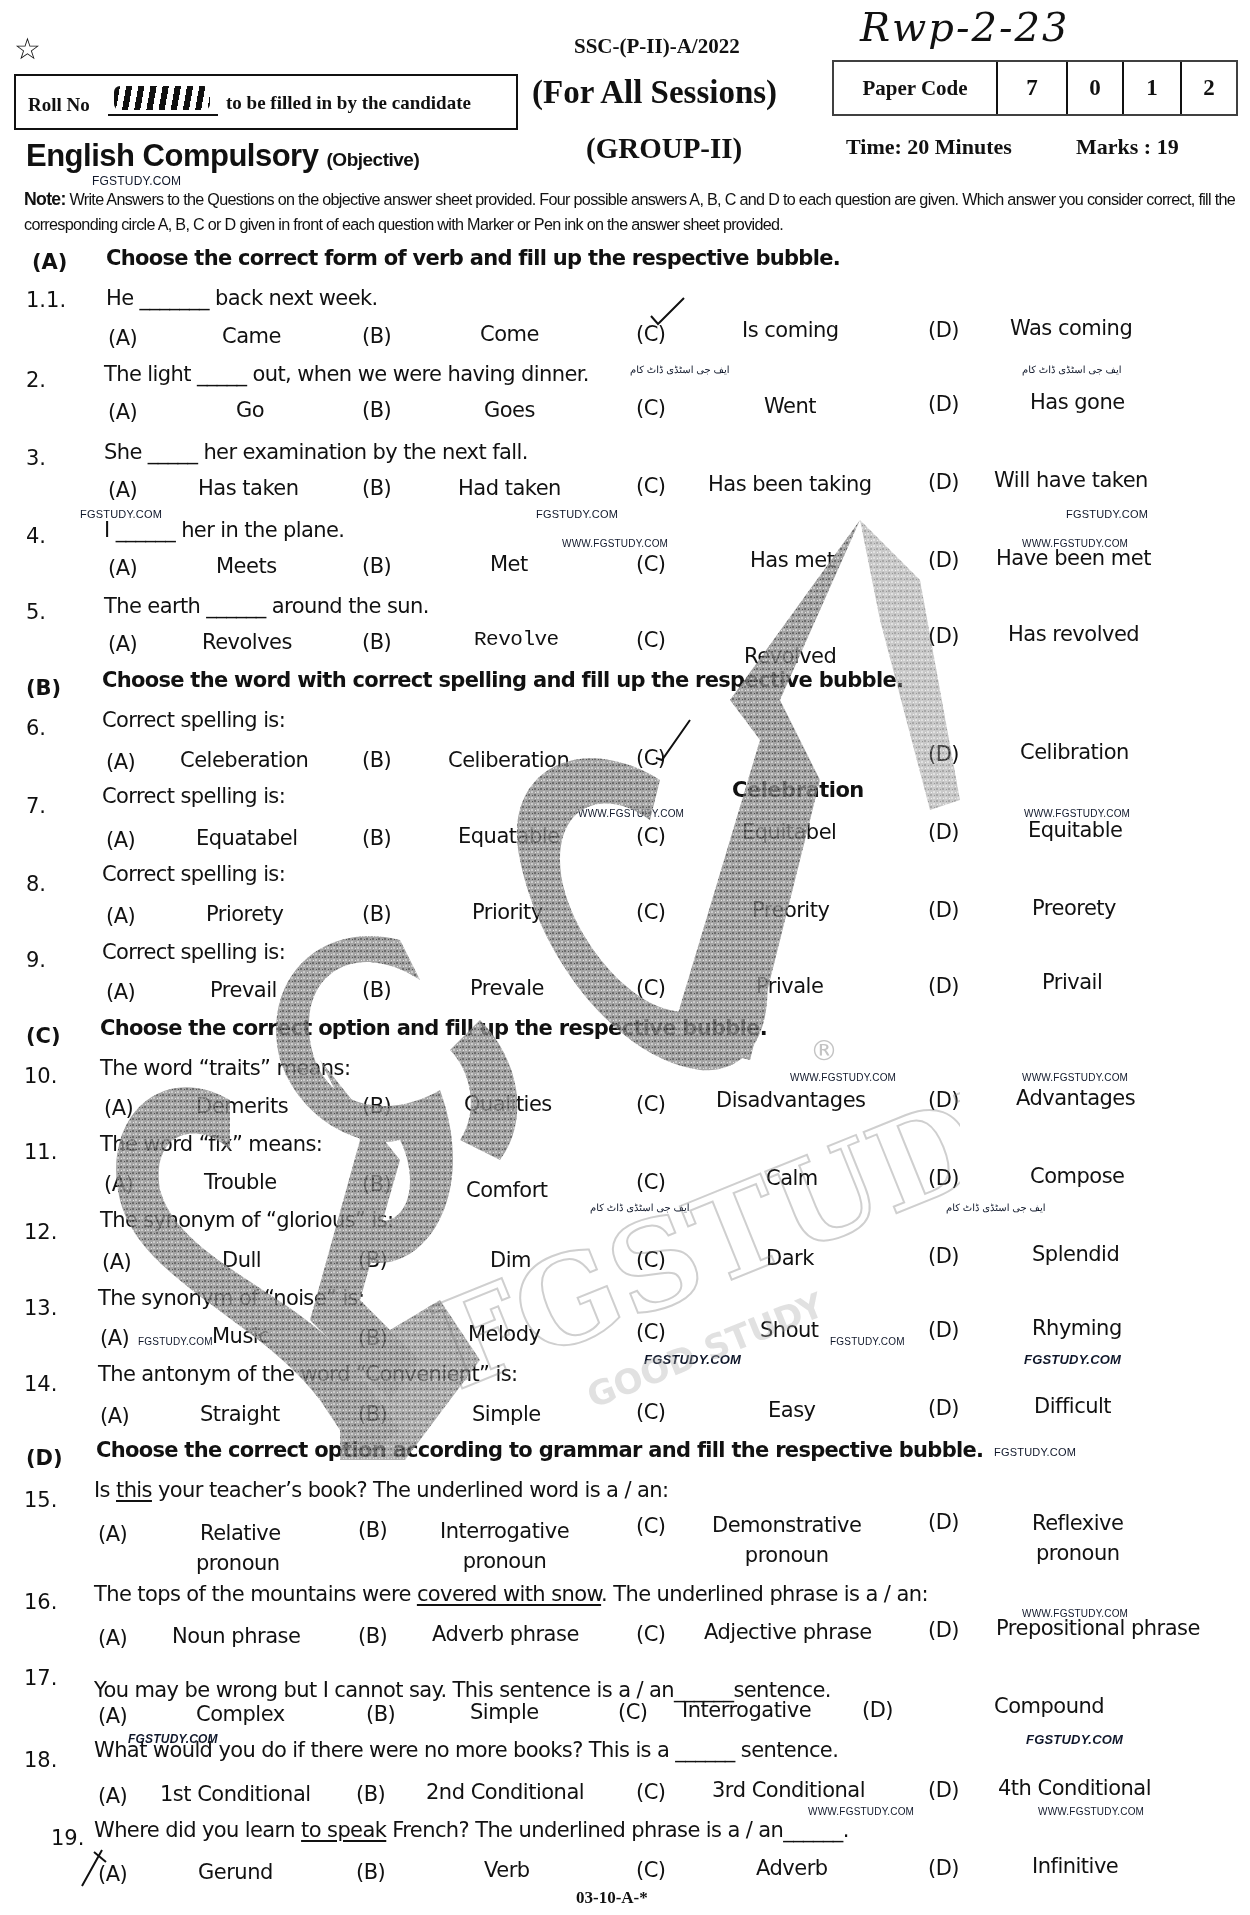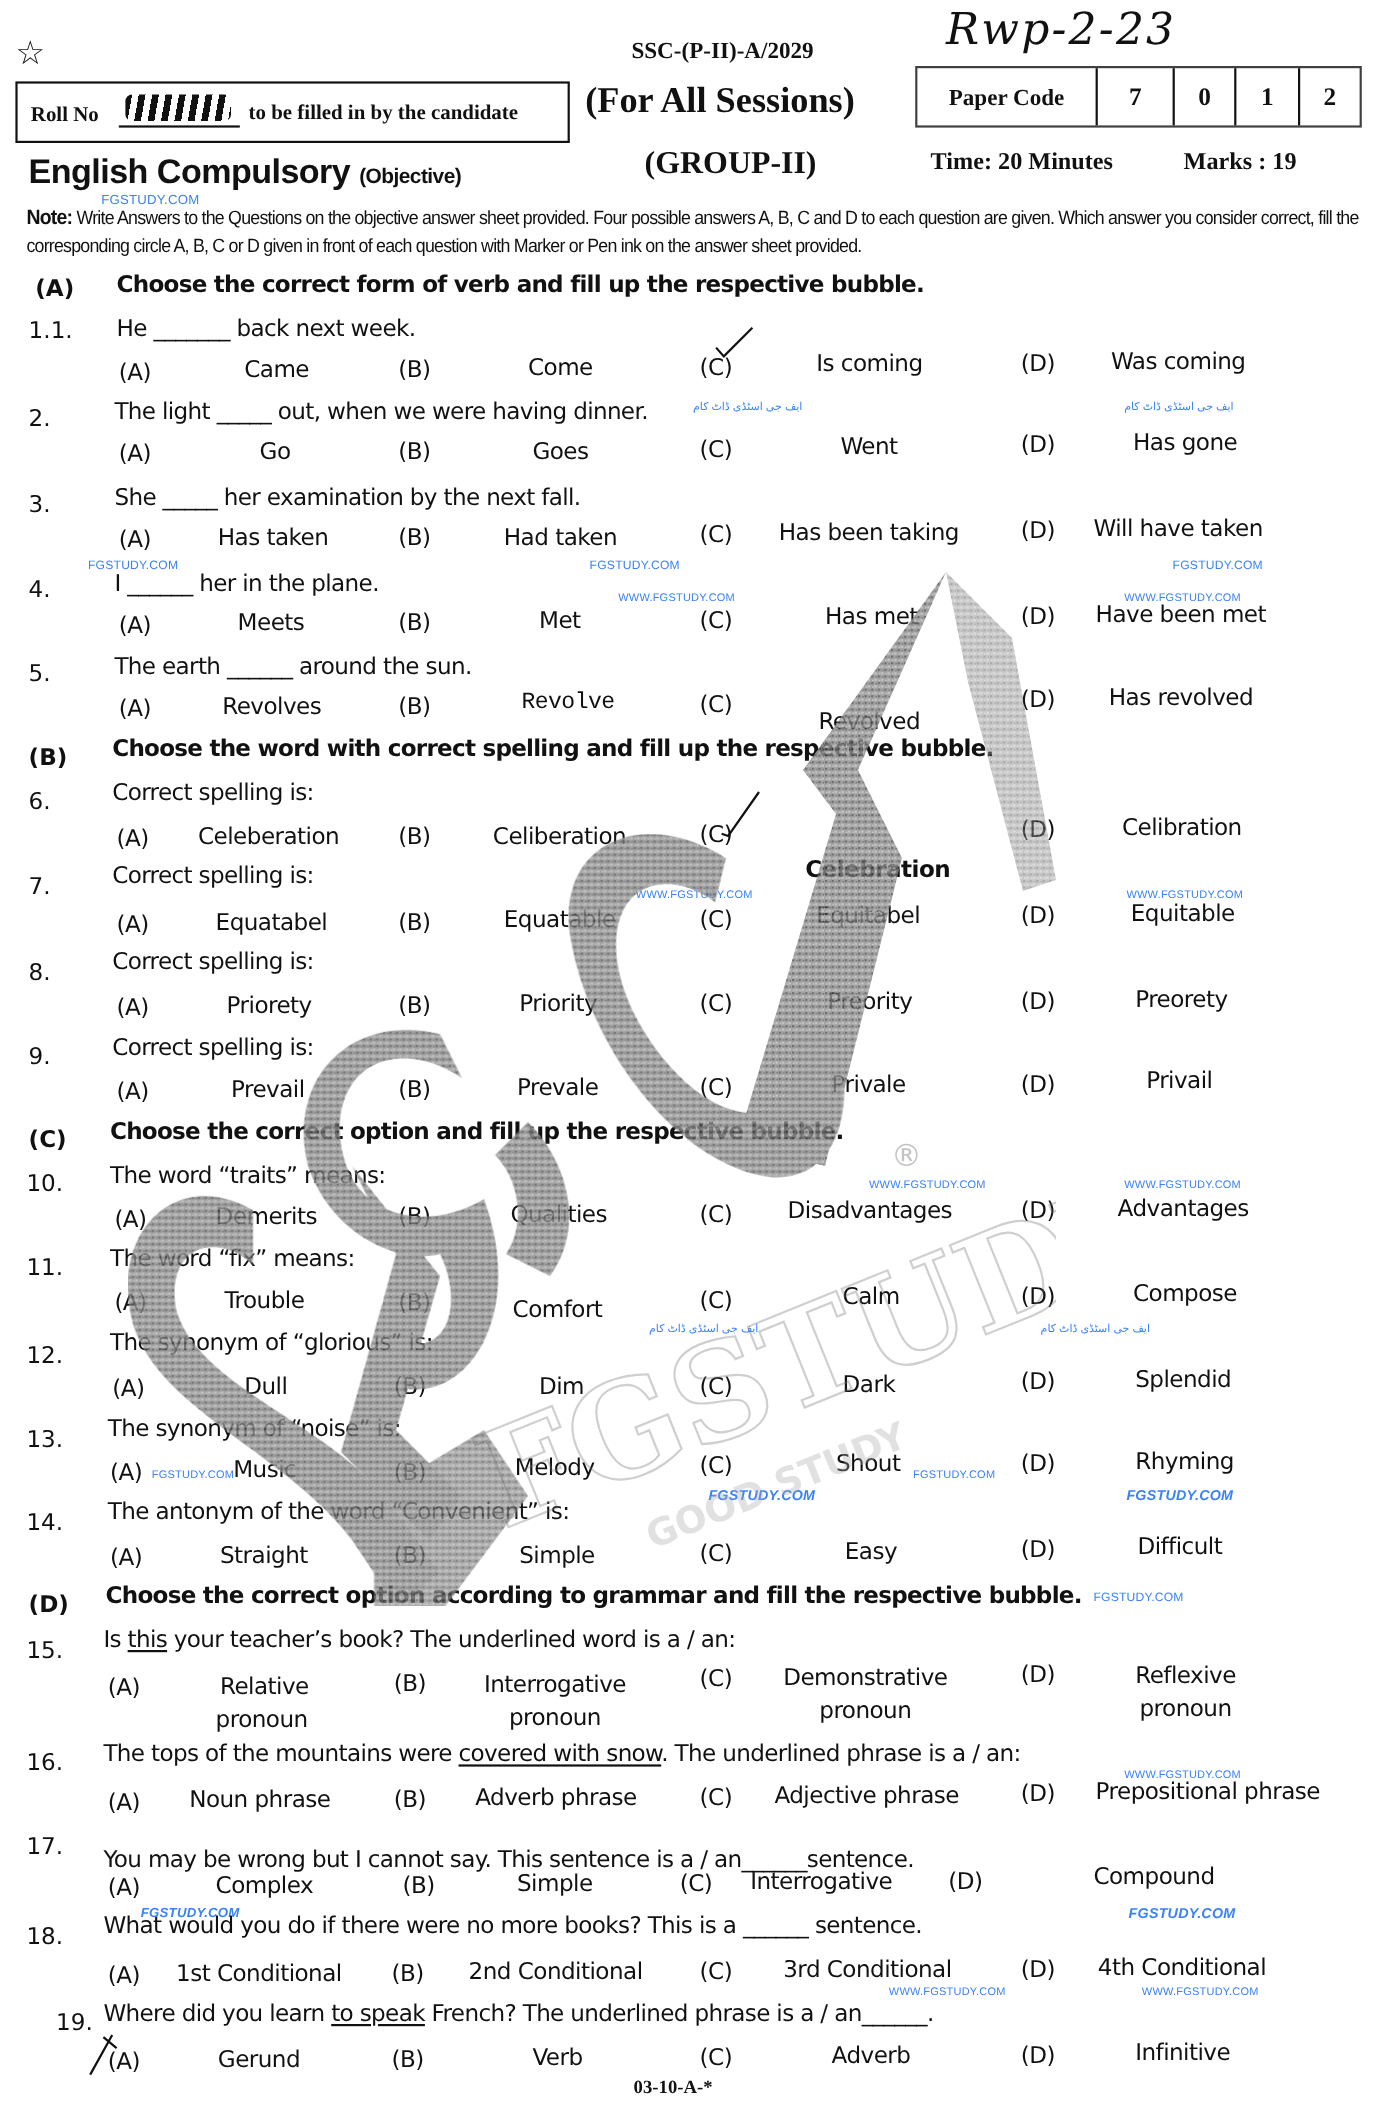--- a/index.html
+++ b/index.html
@@ -4,35 +4,35 @@
 <style>
   * { box-sizing: border-box; margin: 0; padding: 0; }
   html, body { width: 1250px; height: 1915px; background: #ffffff; overflow: hidden; }
   body { position: relative; font-family: "DejaVu Sans", sans-serif; color: #111; }
   .serif { font-family: "Liberation Serif", serif; font-weight: bold; }
   .abs { position: absolute; }
   .q-text { font-family: "DejaVu Sans", sans-serif; font-size: 21px; letter-spacing: -0.6px; }
   .opt { font-family: "DejaVu Sans", sans-serif; font-size: 21px; letter-spacing: -0.5px; }
   .sec-title { font-family: "DejaVu Sans", sans-serif; font-weight: bold; font-size: 21px; letter-spacing: -0.7px; }
   .qnum { font-family: "DejaVu Sans", sans-serif; font-size: 21px; font-weight: bold; }
-  .wm-small { font-family: "Liberation Sans", sans-serif; font-size: 11px; color: #3b82f6; letter-spacing: 0.2px; }
+  .wm-small { font-family: "Liberation Sans", sans-serif; font-size: 11px; color: #0f172a; letter-spacing: 0.2px; }
   .roll-box { border: 2px solid #111; }
   .paper-code { border: 2px solid #404040; display: flex; }
   .paper-code div { border-left: 2px solid #111; display: flex; align-items: center; justify-content: center; font-family: "Liberation Serif", serif; font-weight: bold; font-size: 23px; }
   .paper-code div:first-child { border-left: none; }
   .watermark { position: absolute; pointer-events: none; }
   u { text-decoration: underline; text-underline-offset: 3px; }
   .handwrite { font-family: "DejaVu Serif", serif; font-style: italic; }
 </style>
 </head>
 <body>
 
 <div class="abs" style="left:14px; top:34px; font-size:30px; line-height:30px;">☆</div>
 
-<div class="abs serif" style="left:574px; top:34px; font-size:21px;">SSC-(P-II)-A/2029</div>
+<div class="abs serif" style="left:574px; top:34px; font-size:21px;">SSC-(P-II)-A/2022</div>
 
 <div class="abs handwrite" style="left:860px; top:4px; font-size:40px; font-weight:normal; letter-spacing:2px;">Rwp-2-23</div>
 
 <div class="abs roll-box" style="left:14px; top:74px; width:504px; height:56px;">
   <span class="abs serif" style="left:12px; top:18px; font-size:19px;">Roll No</span>
   <span class="abs" style="left:92px; top:6px; width:110px; height:34px; border-bottom:2px solid #111;">
     <span style="position:absolute; left:6px; top:4px; width:96px; height:24px; background: repeating-linear-gradient(100deg,#111 0 6px,transparent 6px 12px); border-radius:6px;"></span>
   </span>
   <span class="abs serif" style="left:210px; top:16px; font-size:19px;">to be filled in by the candidate</span>
 </div>

